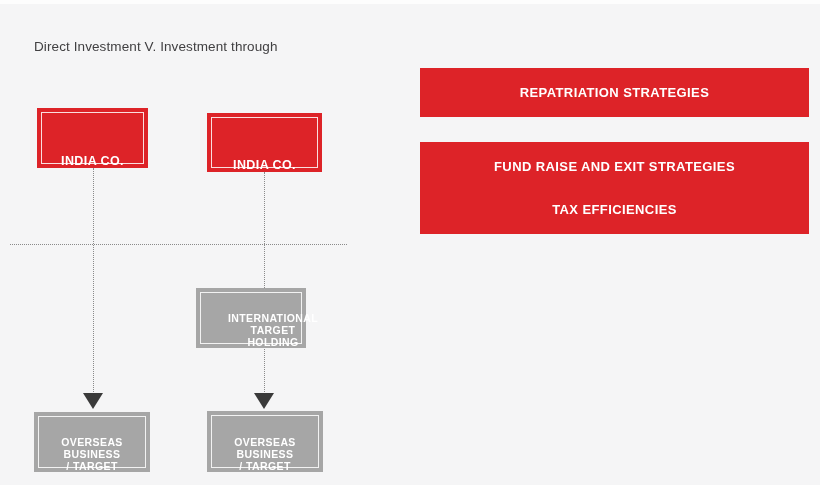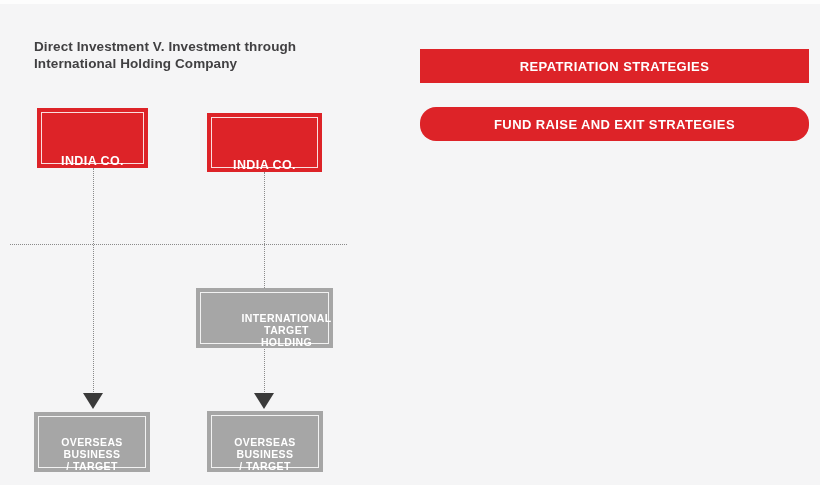--- a/index.html
+++ b/index.html
@@ -17,21 +17,21 @@
     position: absolute; left: 0; top: 0; width: 820px; height: 4px;
     background: #fdfdfd;
   }
 
   .diagram-title {
     position: absolute;
     left: 34px; top: 38px;
     width: 320px;
     color: #414042;
     font-size: 13.5px;
-    font-weight: bold;
+    font-weight: normal;
     line-height: 17px;
     letter-spacing: 0.1px;
   }
 
   
   .box {
     position: absolute;
     display: flex;
     flex-direction: column;
     align-items: center;
@@ -49,21 +49,21 @@
   }
   .box.red  { background: #dd2328; }
   .box.gray { background: #a6a6a6; }
 
   .india-label { font-size: 12.5px; letter-spacing: 0.4px; }
   .small-lines { font-size: 10.5px; line-height: 12px; letter-spacing: 0.4px; }
   .small-lines span { display: block; }
 
   .box-india-1 { left: 37px;  top: 108px; width: 111px; height: 60px; }
   .box-india-2 { left: 207px; top: 113px; width: 115px; height: 59px; }
-  .box-ihc     { left: 196px; top: 288px; width: 137px; height: 60px; padding-left: 44px; }
+  .box-ihc     { left: 196px; top: 288px; width: 110px; height: 60px; padding-left: 44px; }
   .box-target-1{ left: 34px;  top: 412px; width: 116px; height: 60px; }
   .box-target-2{ left: 207px; top: 411px; width: 116px; height: 61px; }
 
   
   .vline {
     position: absolute;
     width: 0;
     border-left: 1px dotted #8a8a8a;
   }
   .vline-1 { left: 93px;  top: 168px; height: 224px; }
@@ -84,44 +84,44 @@
     border-top: 16px solid #3a3a3a;
   }
   .arrow-1 { left: 83px;  top: 393px; }
   .arrow-2 { left: 254px; top: 393px; }
 
   
   .banner {
     position: absolute;
     left: 420px;
     width: 389px;
-    height: 34px;
+    height: 49px;
     background: #dd2328;
     display: flex;
     align-items: center;
     justify-content: center;
     color: #ffffff;
     font-weight: bold;
     font-size: 13px;
     letter-spacing: 0.4px;
     text-align: center;
+    margin-top: 19px;
   }
   .banner-1 { top: 49px; }
-  .banner-2 { top: 107px; border-radius: 16px; }
+  .banner-2 { top: 123px; }
   .banner-3 { top: 166px; }
 </style>
 </head>
 <body>
 
 <div class="canvas">
   <div class="top-edge"></div>
 
   <div class="diagram-title">
     <span style="display:block">Direct Investment V. Investment through</span>
-    <span style="display:block">International Holding Company</span>
   </div>
 
   <div class="vline vline-1"></div>
   <div class="vline vline-2"></div>
   <div class="hline"></div>
 
   <div class="box red box-india-1">
     <span class="india-label">INDIA CO.</span>
   </div>
   <div class="arrow-down arrow-1"></div>
@@ -145,13 +145,16 @@
     <span>BUSINESS</span>
     <span>/ TARGET</span>
   </div>
 
   <div class="banner banner-1">
     <span>REPATRIATION STRATEGIES</span>
   </div>
   <div class="banner banner-2">
     <span>FUND RAISE AND EXIT STRATEGIES</span>
   </div>
+  <div class="banner banner-3">
+    <span>TAX EFFICIENCIES</span>
+  </div>
 </div>
 
 </body></html>

